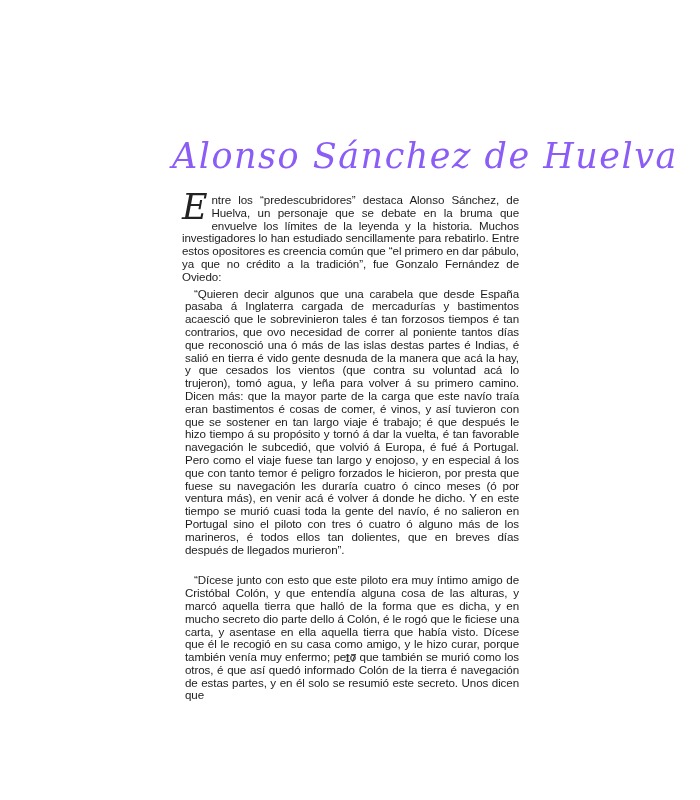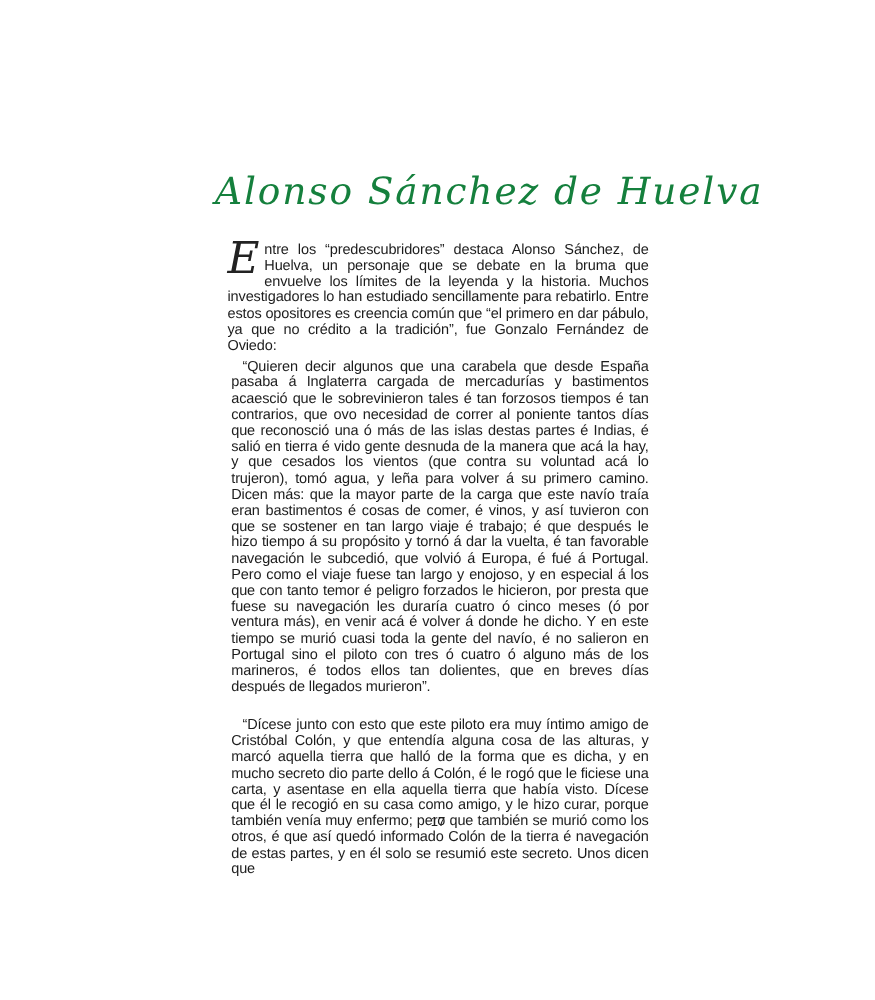--- a/index.html
+++ b/index.html
@@ -18,23 +18,23 @@
   .title {
     position: absolute;
     top: 136px;
     left: 172px;
     width: 356px;
     margin: 0;
     text-align: center;
     font-family: "DejaVu Serif", serif;
     font-style: italic;
     font-weight: 400;
-    font-size: 30px;
+    font-size: 35px;
     letter-spacing: 1.5px;
-    color: #15803d;
+    color: #8b5cf6;
     white-space: nowrap;
   }
   .body-col {
     position: absolute;
     top: 194px;
     left: 182px;
     width: 337px;
     font-size: 11.6px;
     line-height: 12.8px;
     text-align: justify;

